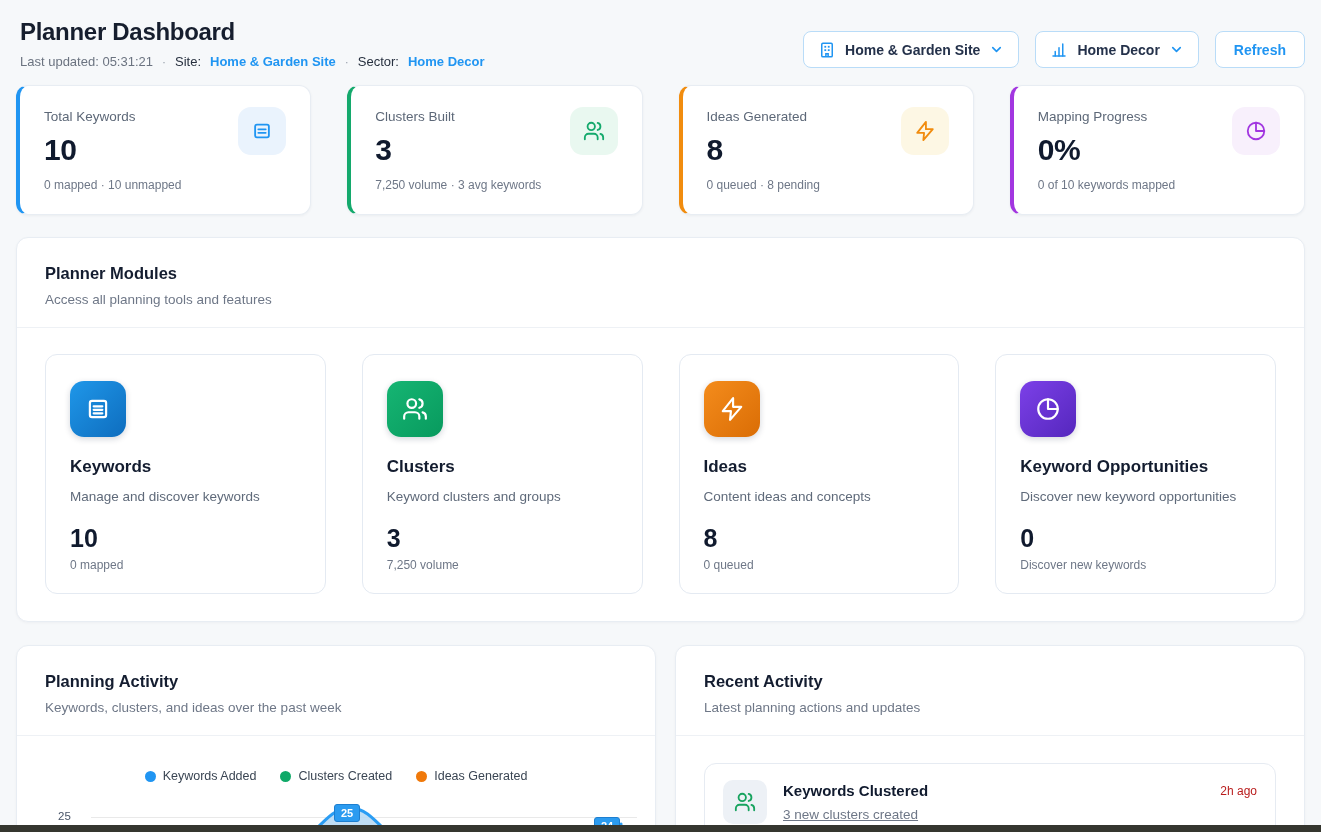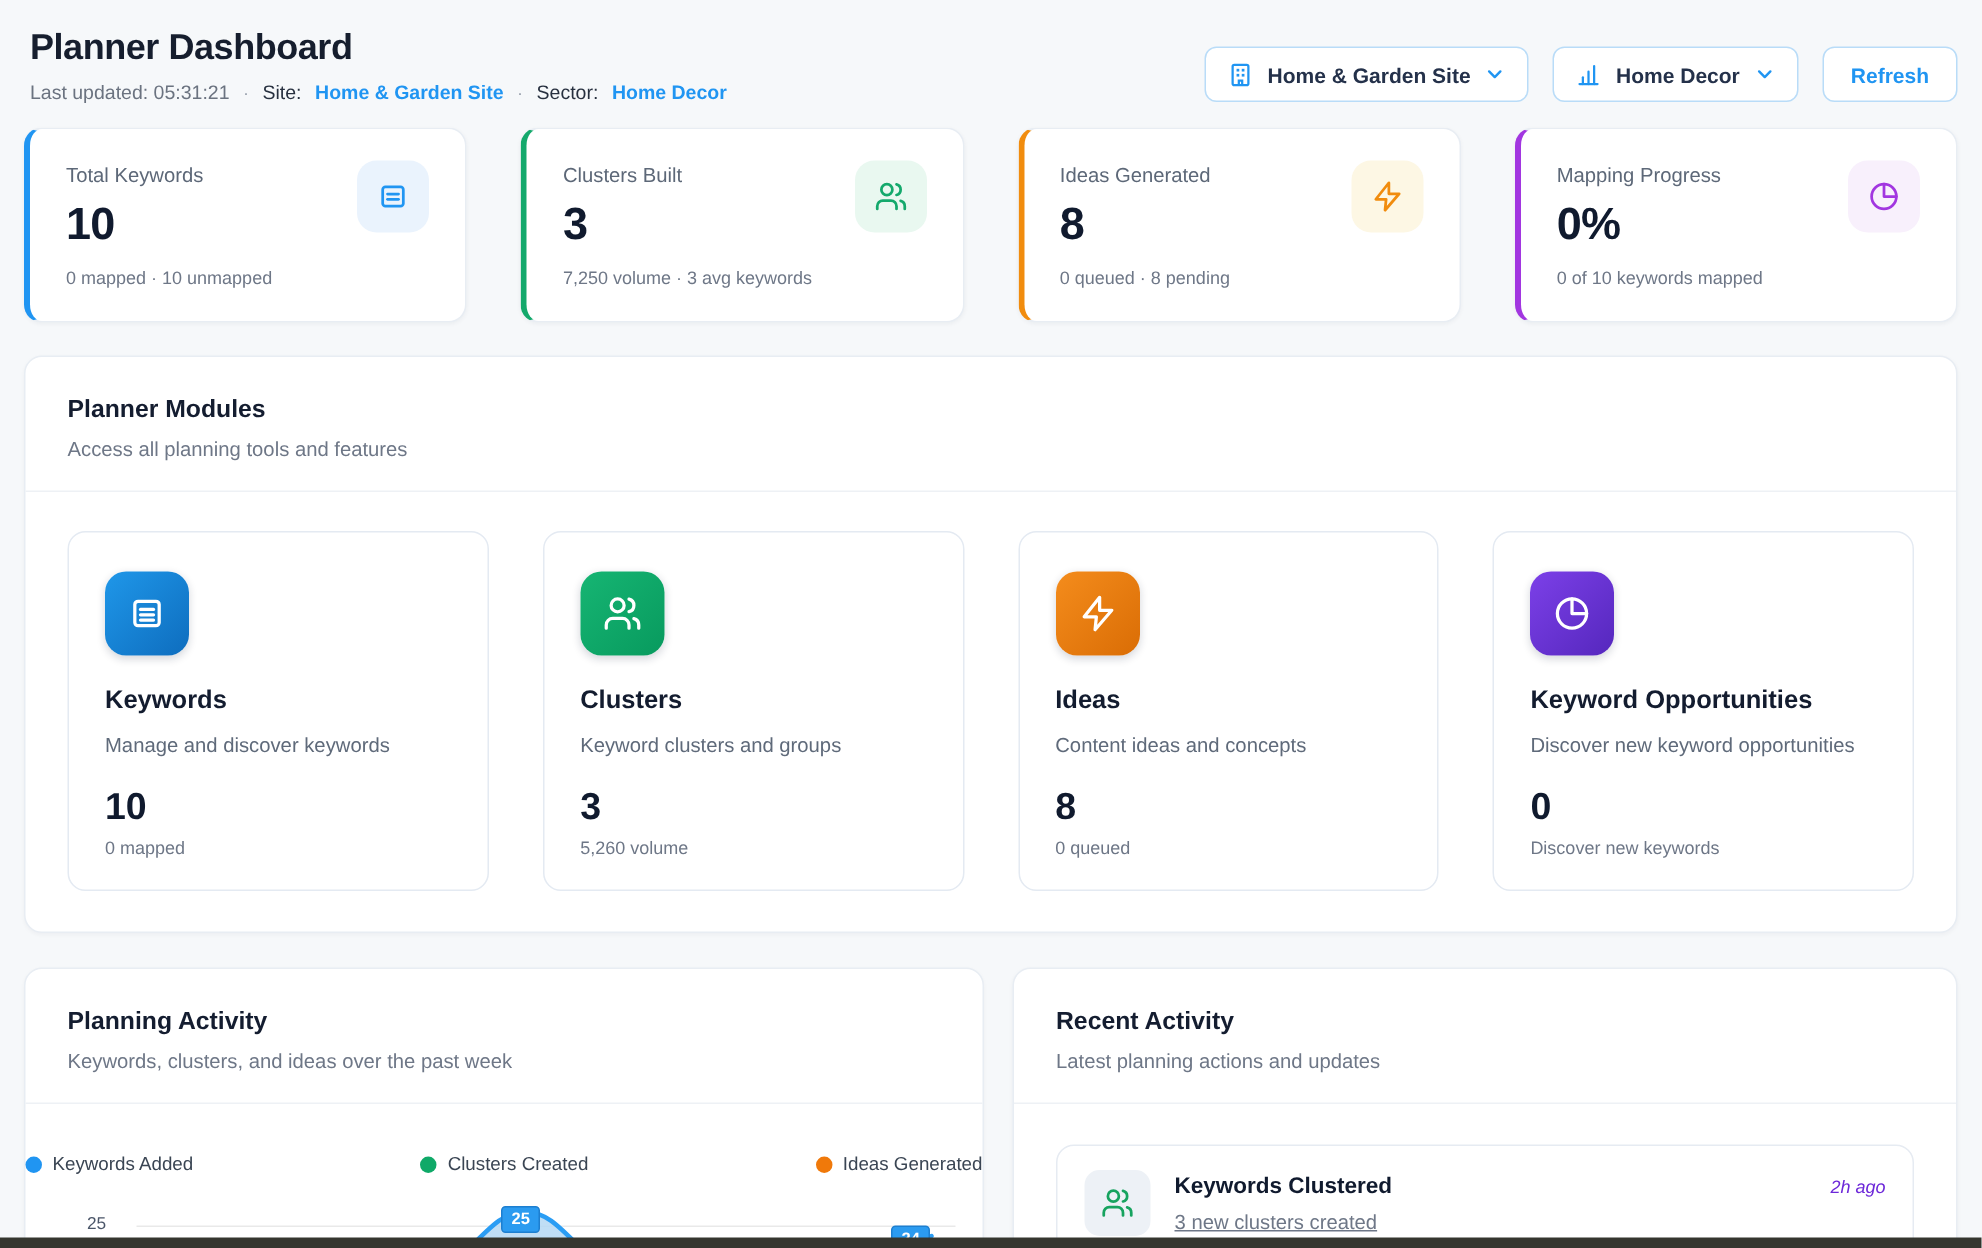--- a/index.html
+++ b/index.html
@@ -81,21 +81,21 @@
   .mod-desc  { font-size:13.5px; color:#5f6a7a; margin-top:12px; }
   .mod-value { font-size:25px; font-weight:800; color:#101a2e; margin-top:20px; }
   .mod-sub   { font-size:12px; color:#6e7787; margin-top:5px; }
 
   
   .bottom { display:flex; gap:19px; margin:23px 16px 0; }
   .activity-panel { flex:0 0 640px; height:280px; }
   .recent-panel   { flex:1; height:280px; }
 
   .chart-body { position:relative; height:102px; }
-  .legend { display:flex; justify-content:space-between; gap:34px; padding-top:33px; }
+  .legend { display:flex; justify-content:center; gap:24px; padding-top:33px; }
   .legend-item { display:flex; align-items:center; gap:7px; font-size:12.5px; color:#3a4553; cursor:pointer; }
   .legend-dot { width:11px; height:11px; border-radius:50%; }
   .dot-blue   { background:#2095f2; }
   .dot-green  { background:#0fa968; }
   .dot-orange { background:#f0790a; }
 
   .y-tick { position:absolute; left:41px; top:74px; font-size:11.5px; color:#4a5568; }
   .gridline { position:absolute; left:74px; right:18px; top:81px; border-top:1px solid #e9e9e9; }
   .chart-svg { position:absolute; left:0; top:0; width:640px; height:102px; }
   .point-badge {
@@ -110,21 +110,21 @@
     display:flex; align-items:flex-start; gap:16px; border:1px solid #e6ebf2; border-radius:12px;
     padding:16px 18px; cursor:pointer; background:#fff;
   }
   .recent-chip {
     width:44px; height:44px; border-radius:10px; background:#edf1f6; color:#17a35f;
     display:flex; align-items:center; justify-content:center; flex:0 0 44px;
   }
   .recent-text { padding-top:2px; }
   .recent-title { font-size:15px; font-weight:800; color:#101a2e; }
   .recent-desc  { font-size:13.5px; color:#6e7787; margin-top:8px;text-decoration:underline; }
-  .recent-time  { margin-left:auto; font-size:12px; color:#6d28d9; padding-top:4px;font-style:italic; }
+  .recent-time  { margin-left:auto; font-size:12px; color:#b91c1c; padding-top:4px; }
 
   .bottom-bar { position:fixed; left:0; right:0; bottom:0; height:7px; background:#35362f; z-index:20; }
 </style>
 </head>
 <body>
 
 <div class="header">
   <div>
     <div class="page-title">Planner Dashboard</div>
     <div class="meta-row">
@@ -263,21 +263,21 @@
         <svg width="26" height="26" viewBox="0 0 24 24" fill="none" stroke="currentColor" stroke-width="2" stroke-linecap="round" stroke-linejoin="round">
           <path d="M16 21v-2a4 4 0 0 0-4-4H6a4 4 0 0 0-4 4v2"></path>
             <circle cx="9" cy="7" r="4"></circle>
             <path d="M22 21v-2a4 4 0 0 0-3-3.87"></path>
             <path d="M16 3.13a4 4 0 0 1 0 7.75"></path>
         </svg>
       </div>
       <div class="mod-title">Clusters</div>
       <div class="mod-desc">Keyword clusters and groups</div>
       <div class="mod-value">3</div>
-      <div class="mod-sub">5,260 volume</div>
+      <div class="mod-sub">7,250 volume</div>
     </div>
 
     <div class="mod-card">
       <div class="mod-icon mi-orange">
         <svg width="26" height="26" viewBox="0 0 24 24" fill="none" stroke="currentColor" stroke-width="2" stroke-linejoin="round">
           <polygon points="13 2 3.5 14 11 14 10.2 22 20.5 10 13 10 13 2"></polygon>
         </svg>
       </div>
       <div class="mod-title">Ideas</div>
       <div class="mod-desc">Content ideas and concepts</div>

